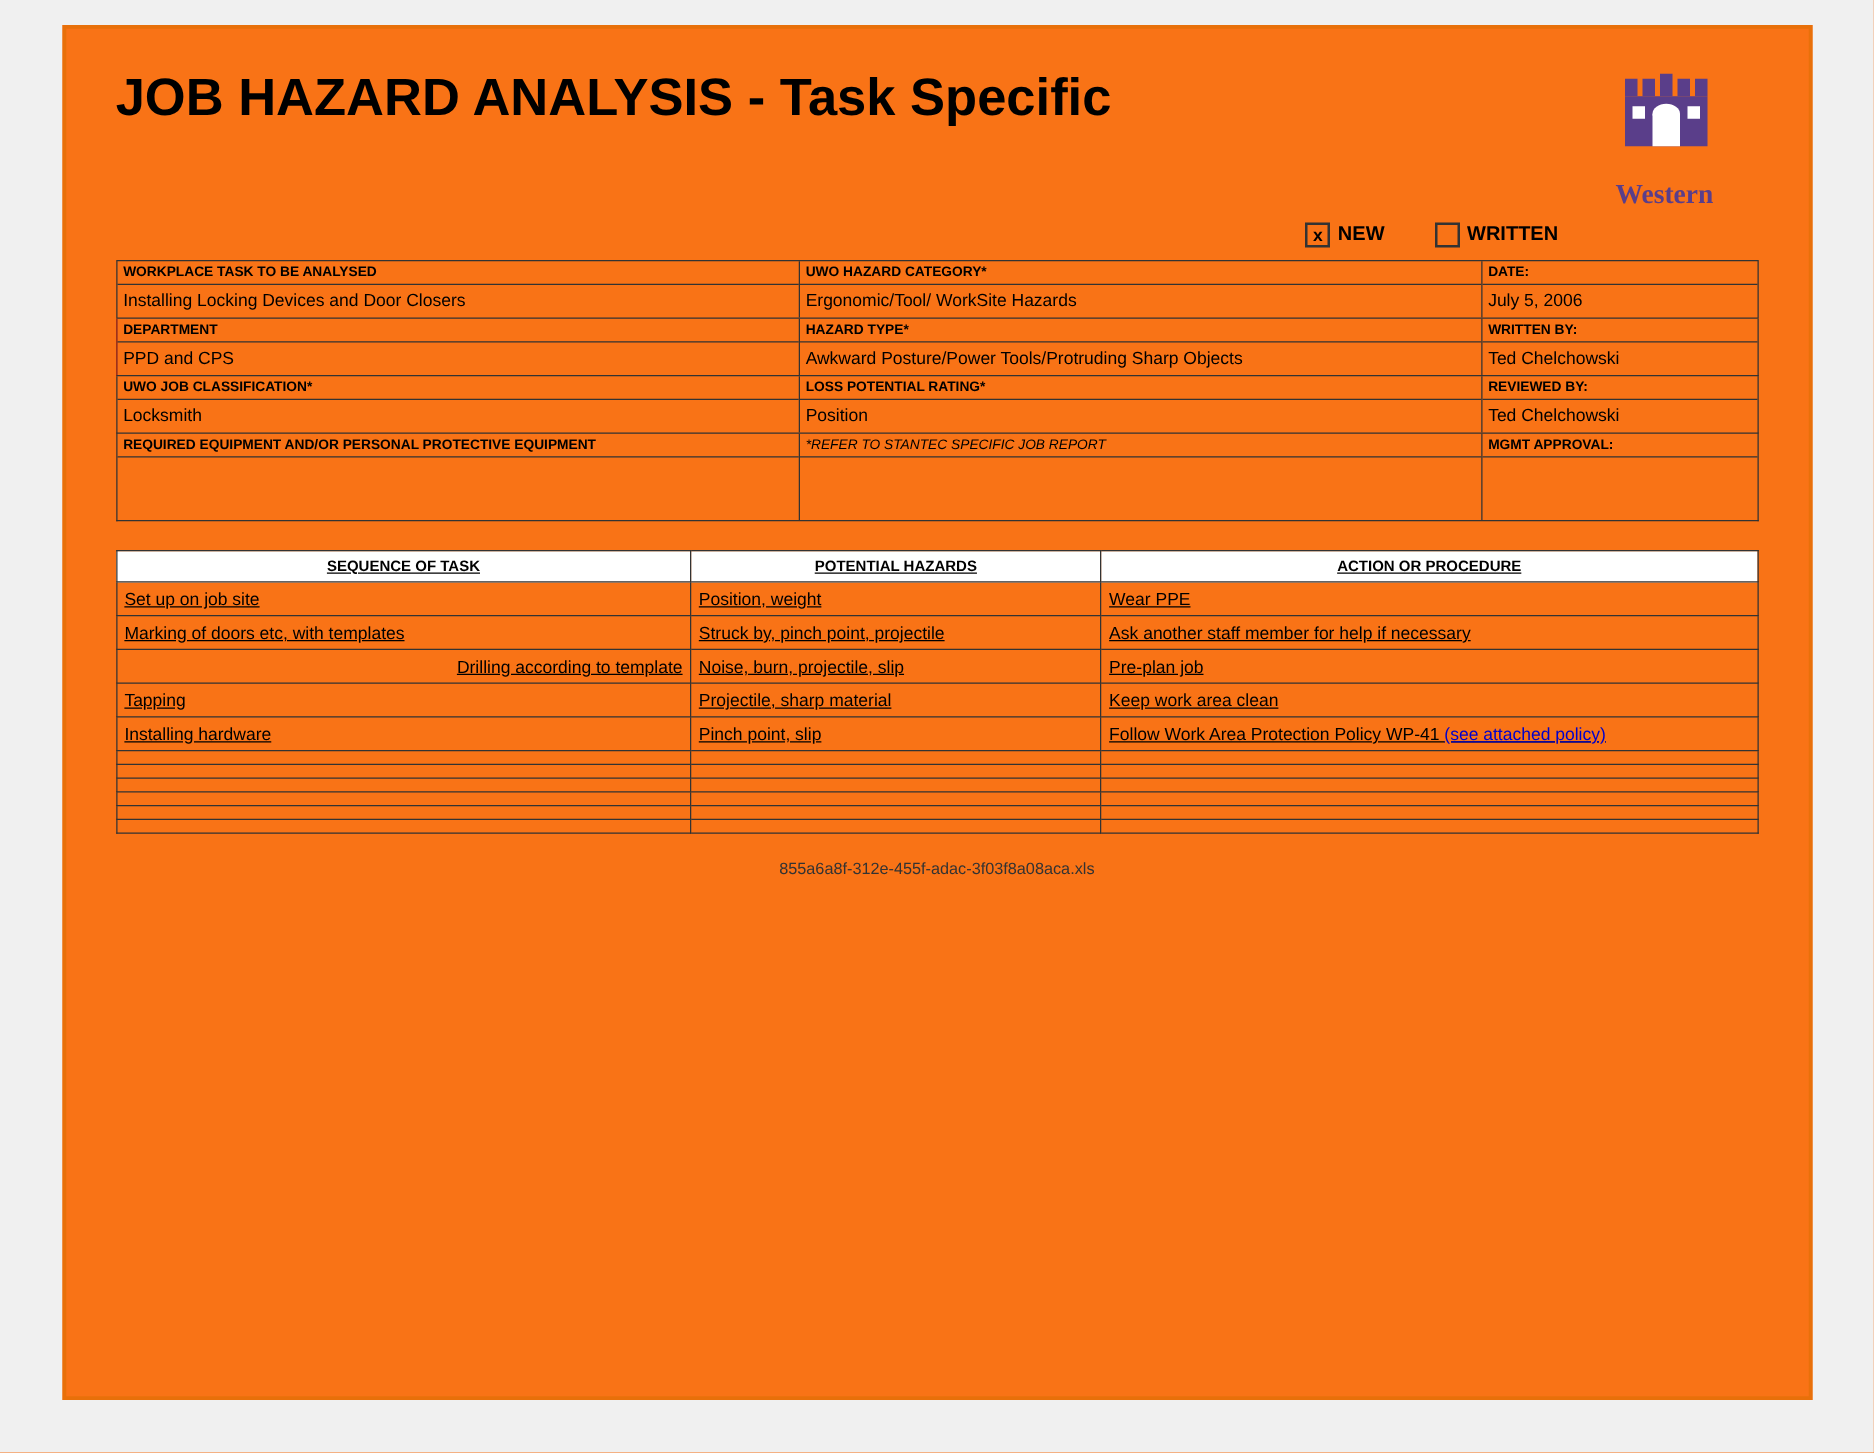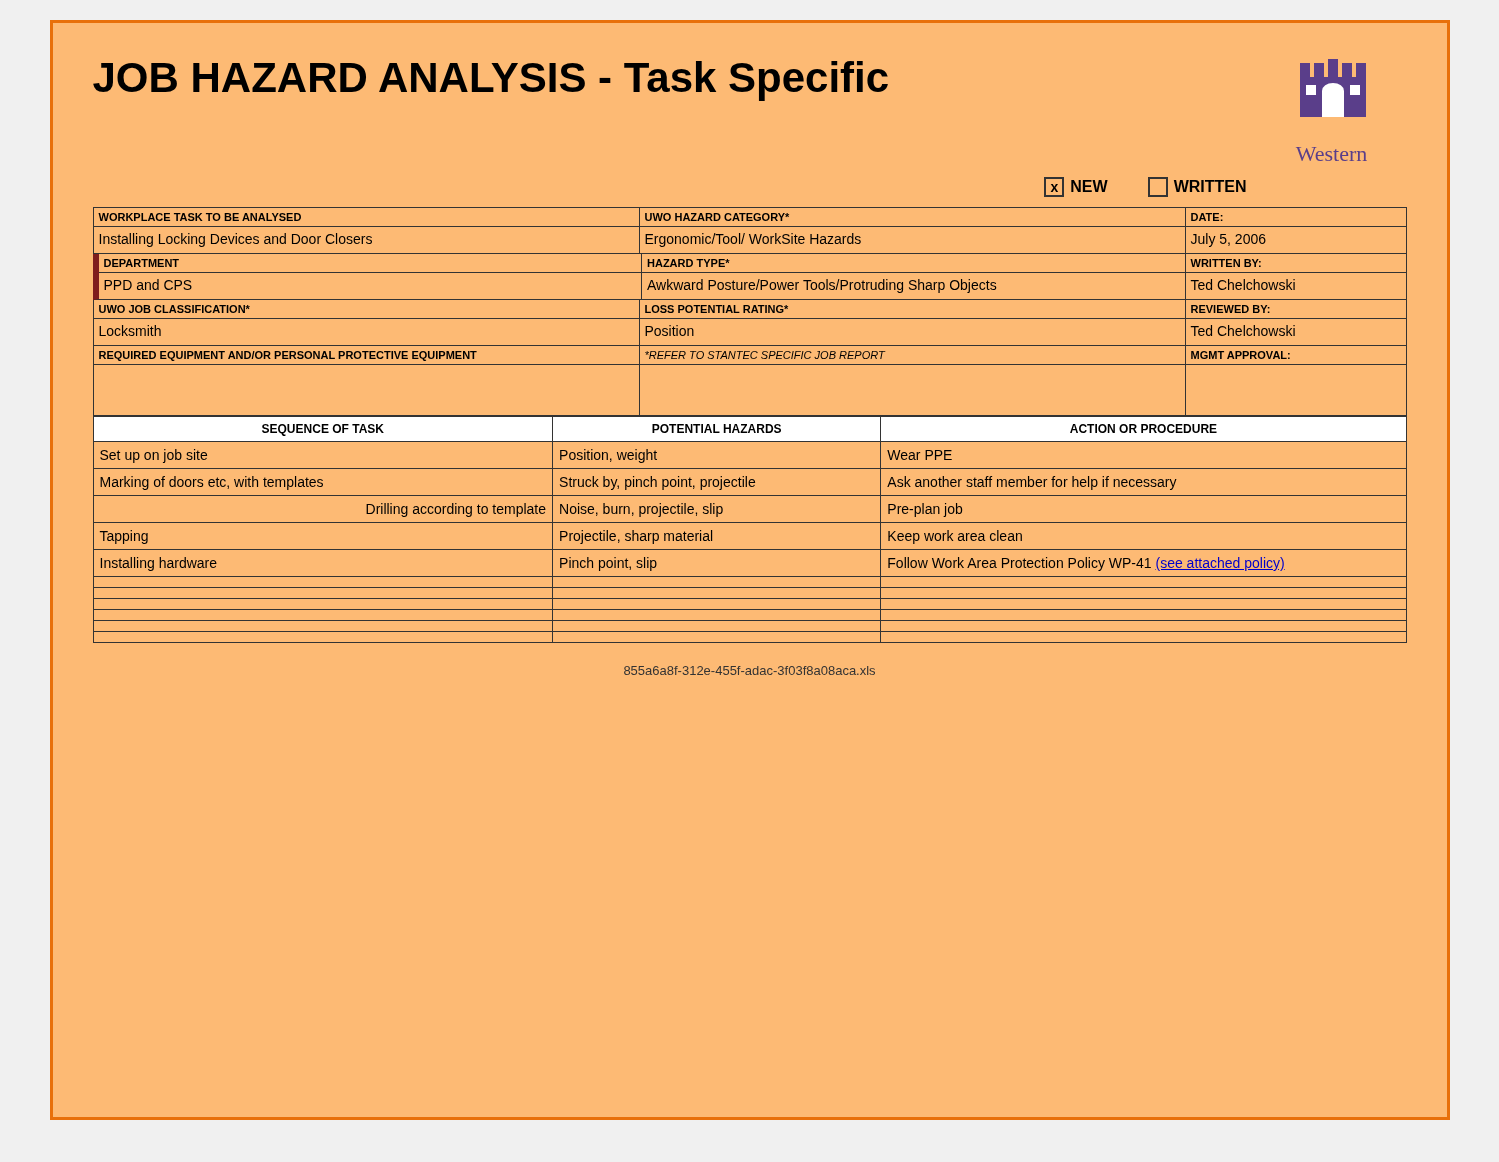--- a/index.html
+++ b/index.html
@@ -6,21 +6,21 @@
     body {
       background: #f0f0f0;
       font-family: Arial, sans-serif;
       display: flex;
       justify-content: center;
       align-items: flex-start;
       padding: 20px;
       min-height: 100vh;
     }
     .page-wrapper {
-      background: #fdba74;
+      background: #f97316;
       border: 3px solid #e8700a;
       width: 1400px;
       min-height: 1100px;
       padding: 30px 40px 40px 40px;
       position: relative;
     }
     .header {
       display: flex;
       justify-content: space-between;
       align-items: flex-start;
@@ -38,20 +38,21 @@
     }
     .logo-castle {
       width: 80px;
       height: 80px;
       margin: 0 auto 4px auto;
     }
     .logo-text {
       font-size: 22px;
       color: #5a3e8a;
       font-family: Georgia, serif;
+      font-weight: bold;
     }
     .new-revised-row {
       display: flex;
       justify-content: flex-end;
       align-items: center;
       margin-bottom: 10px;
       padding-right: 160px;
       gap: 40px;
     }
     .checkbox-item {
@@ -90,21 +91,21 @@
       border: 1px solid #333;
       margin-bottom: 0;
     }
     .top-col {
       border-right: 1px solid #333;
     }
     .top-col:last-child { border-right: none; }
     .row2 {
       display: grid;
       grid-template-columns: 1fr 1fr 220px;
-      border-left: 6px solid #7f1d1d;
+      border-left: 1px solid #7f1d1d;
       border-right: 1px solid #333;
       border-bottom: 1px solid #333;
     }
     .row2-col {
       border-right: 1px solid #333;
     }
     .row2-col:last-child { border-right: none; }
     .row3 {
       display: grid;
       grid-template-columns: 1fr 1fr 220px;
@@ -248,21 +249,21 @@
     <div class="ppe-col">
       <div class="cell-label" style="font-weight: normal; font-style: italic;">*refer to Stantec Specific Job Report</div>
       <div class="cell-value" style="min-height: 50px;"></div>
     </div>
     <div class="ppe-col">
       <div class="cell-label">MGMT APPROVAL:</div>
       <div class="cell-value" style="min-height: 50px;"></div>
     </div>
   </div>
 
-  <table class="seq-table" style="margin-top: 0;">
+  <table class="seq-table" style="margin-top: 23px; text-decoration: underline;">
     <thead>
       <tr>
         <th style="width: 35%;">SEQUENCE OF TASK</th>
         <th style="width: 25%;">POTENTIAL HAZARDS</th>
         <th style="width: 40%;">ACTION OR PROCEDURE</th>
       </tr>
     </thead>
     <tbody id="seq-tbody">
     <tr>
           <td style="min-height: 28px;">Set up on job site</td>

